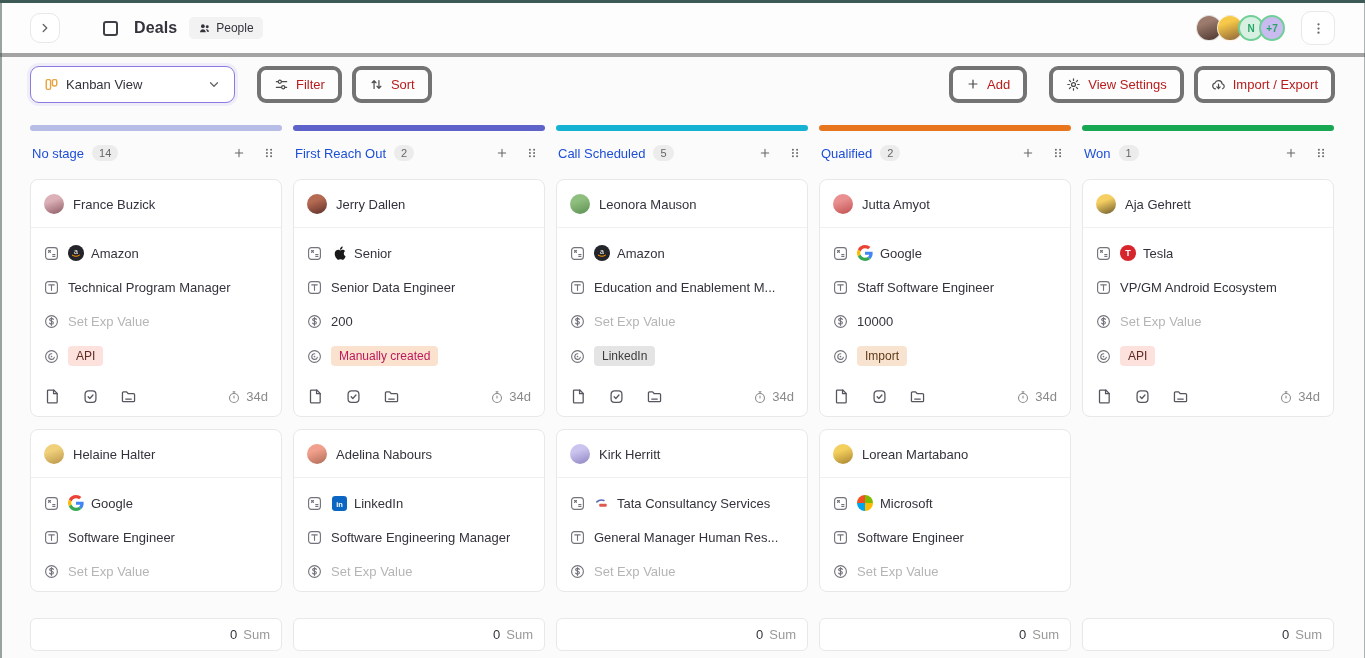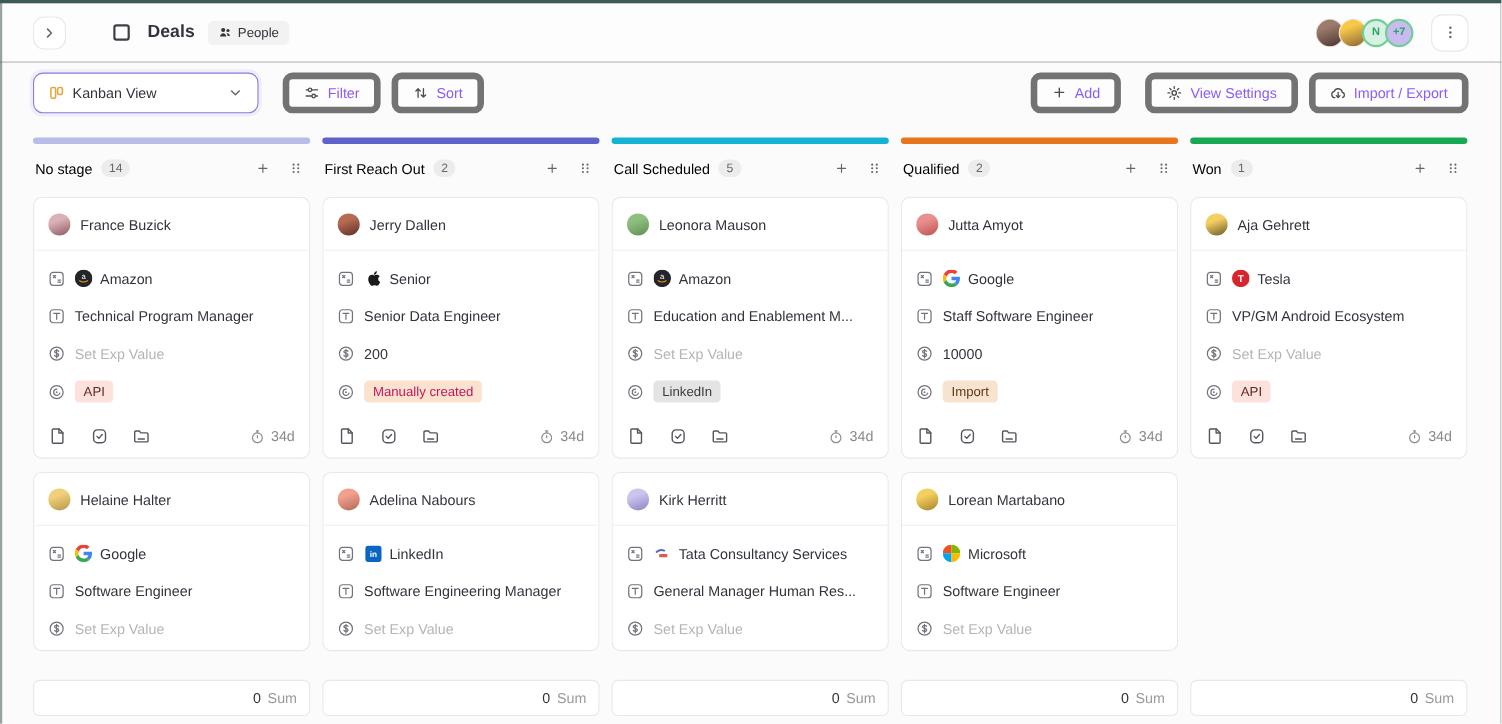--- a/index.html
+++ b/index.html
@@ -7,47 +7,47 @@
   body {
     font-family:"Liberation Sans","DejaVu Sans",sans-serif;
     background:#fbfbfb; color:#333; font-size:13px; position:relative;
   }
   
   .edge-top{position:absolute;top:0;left:0;right:0;height:3px;background:#3d5a57;z-index:50;}
   .edge-left{position:absolute;top:0;left:0;bottom:0;width:2px;background:rgba(70,90,88,.55);z-index:50;}
   .edge-right{position:absolute;top:0;right:0;bottom:0;width:1px;background:rgba(70,90,88,.45);z-index:50;}
 
   
-  .topbar{height:57px;display:flex;align-items:center;padding:3px 30px 0 30px;border-bottom:1px solid #a3a3a3;background:#fdfdfd;}
+  .topbar{height:57px;display:flex;align-items:center;padding:3px 30px 0 30px;border-bottom:4px solid #a3a3a3;background:#fdfdfd;}
   .iconbtn{display:flex;align-items:center;justify-content:center;background:#fff;border:1px solid #e8e8e8;border-radius:10px;cursor:pointer;}
   .expand-btn{width:30px;height:30px;}
   .obj-icon{width:15px;height:15px;border:2px solid #3f3f46;border-radius:3px;margin-left:43px;}
   .page-title{font-size:16px;font-weight:700;color:#33333d;margin-left:16px;letter-spacing:.1px;}
   .chip{display:flex;align-items:center;gap:5px;background:#f2f2f2;border-radius:5px;padding:4px 9px;font-size:12px;color:#33333d;margin-left:12px;cursor:pointer;}
   .topbar .spacer{flex:1;}
   .avatars{display:flex;align-items:center;margin-right:16px;}
   .avatar-h{width:26px;height:26px;border-radius:50%;display:flex;align-items:center;justify-content:center;font-size:10px;font-weight:700;margin-left:-5px;position:relative;}
   .avatar-h:first-child{margin-left:0;}
   .dots-btn{width:34px;height:34px;}
 
   
   .toolbar{height:54px;display:flex;align-items:center;padding:0 30px;background:#fbfbfb;}
-  .btn{display:flex;align-items:center;gap:7px;height:37px;padding:0 13px;border:6px solid #737373;border-radius:9px;background:#fdfdfd;font-size:13px;color:#8b5cf6;font-weight:500;cursor:pointer;white-space:nowrap;}
+  .btn{display:flex;align-items:center;gap:7px;height:37px;padding:0 13px;border:4px solid #737373;border-radius:9px;background:#fdfdfd;font-size:13px;color:#b91c1c;font-weight:500;cursor:pointer;white-space:nowrap;}
   .view-select{border:1px solid #8d79e0;box-shadow:0 0 0 3px rgba(141,121,224,.10);width:205px;color:#33333d;background:#fff;}
   .view-select .cd{margin-left:auto;}
   .tb-gap{margin-left:10px;}
   .toolbar .spacer{flex:1;}
 
   
   .board-region{position:absolute;top:111px;left:0;right:0;bottom:0;overflow:hidden;padding:14px 30px 0 30px;}
   .board{display:flex;gap:11px;height:100%;}
   .col{flex:0 0 252px;width:252px;position:relative;display:flex;flex-direction:column;}
   .accent{height:6px;border-radius:3px;margin-bottom:11px;}
   .col-head{display:flex;align-items:center;gap:8px;margin-bottom:15px;padding:0 2px;}
-  .col-title{font-weight:500;color:#000000;font-size:13px;}
+  .col-title{font-weight:500;color:#1d4ed8;font-size:13px;}
   .count{background:#ececec;color:#666;font-size:11px;border-radius:9px;padding:2px 7px;font-weight:400;}
   .col-head .spacer{flex:1;}
   .ghost{display:flex;align-items:center;justify-content:center;width:22px;height:22px;border-radius:6px;cursor:pointer;color:#666;}
   .col-cards{flex:1;overflow:hidden;}
   .card{background:#fff;border:1px solid #e8e8e8;border-radius:8px;padding:13px 13px 11px 13px;margin-bottom:12px;cursor:pointer;}
   .card-head{display:flex;align-items:center;gap:9px;margin:0 -13px;padding:1px 13px 13px 13px;border-bottom:1px solid #f0f0f0;}
   .avatar-s{width:20px;height:20px;border-radius:50%;flex:0 0 20px;}
   .card-name{font-size:13px;color:#33333d;}
   .crow{display:flex;align-items:center;gap:9px;margin-top:16px;min-height:18px;}
   .crow .ric{flex:0 0 15px;display:flex;}

